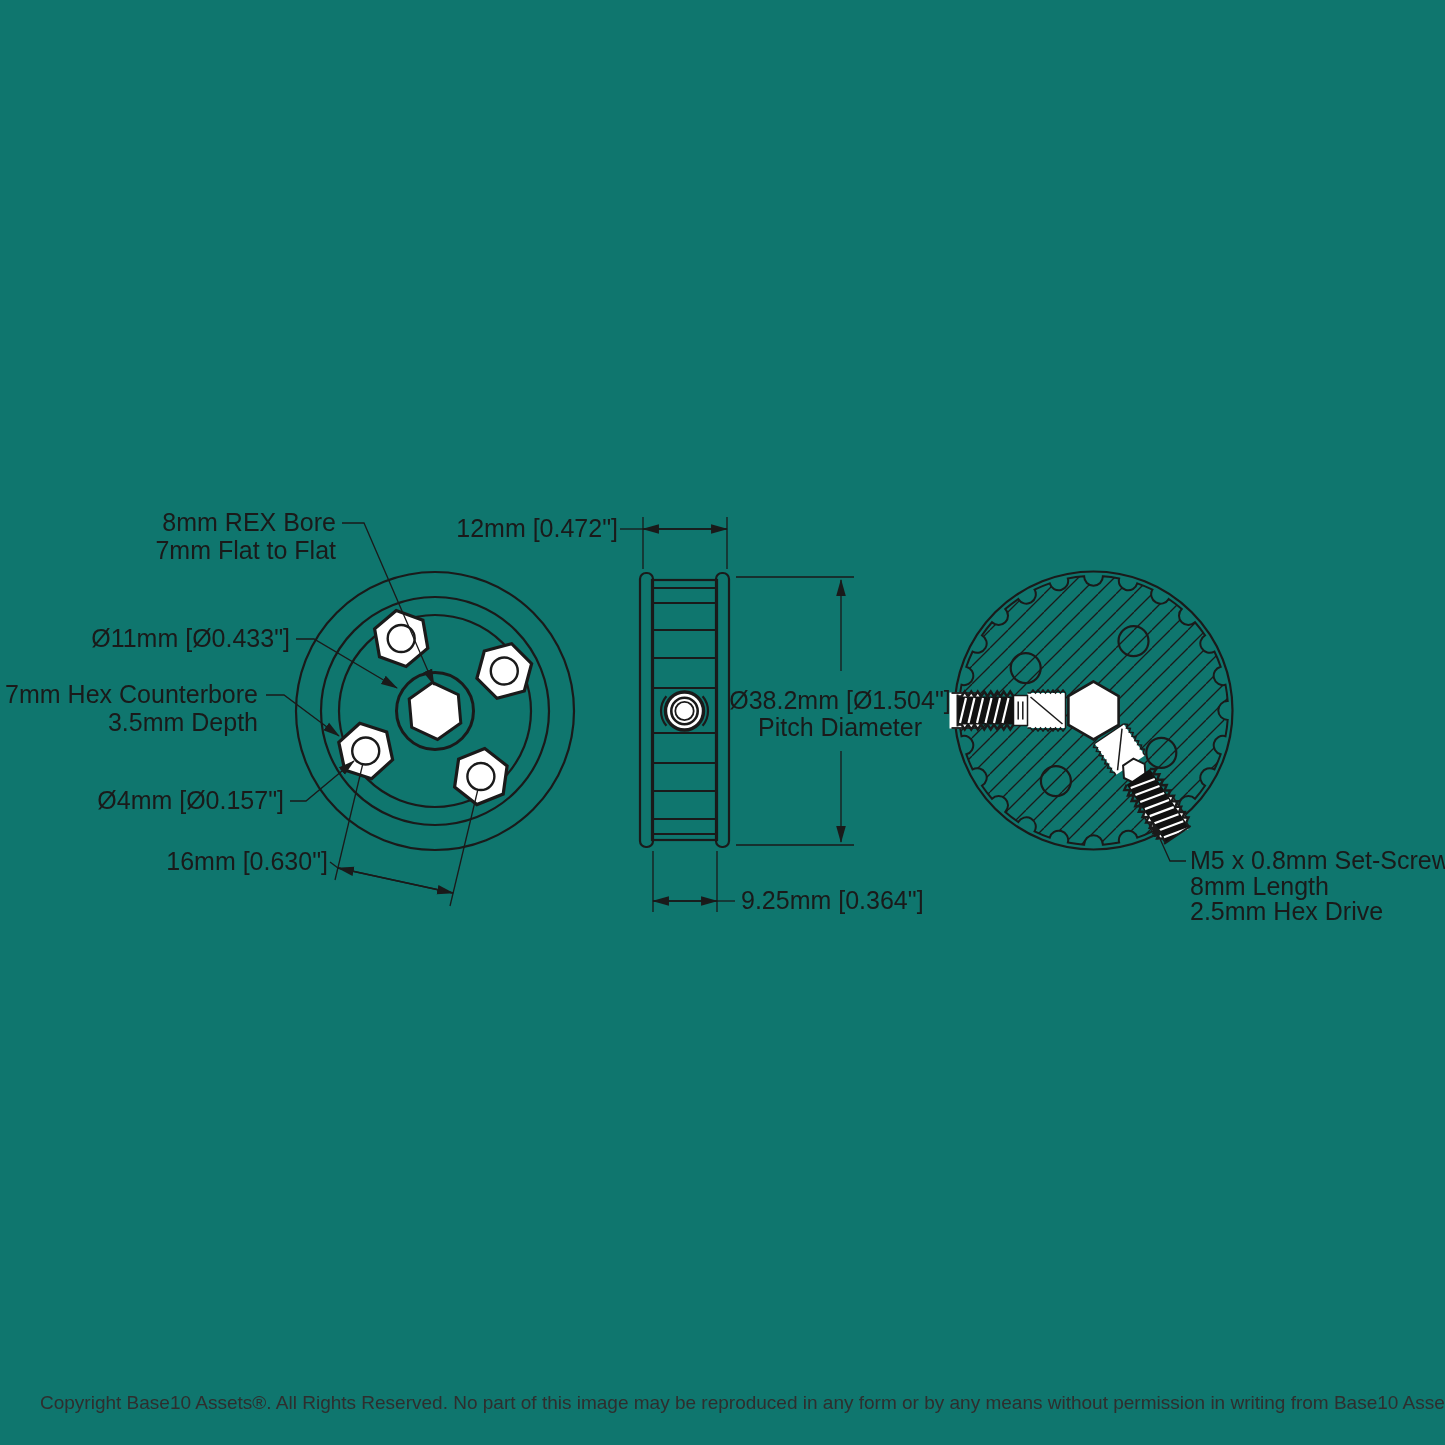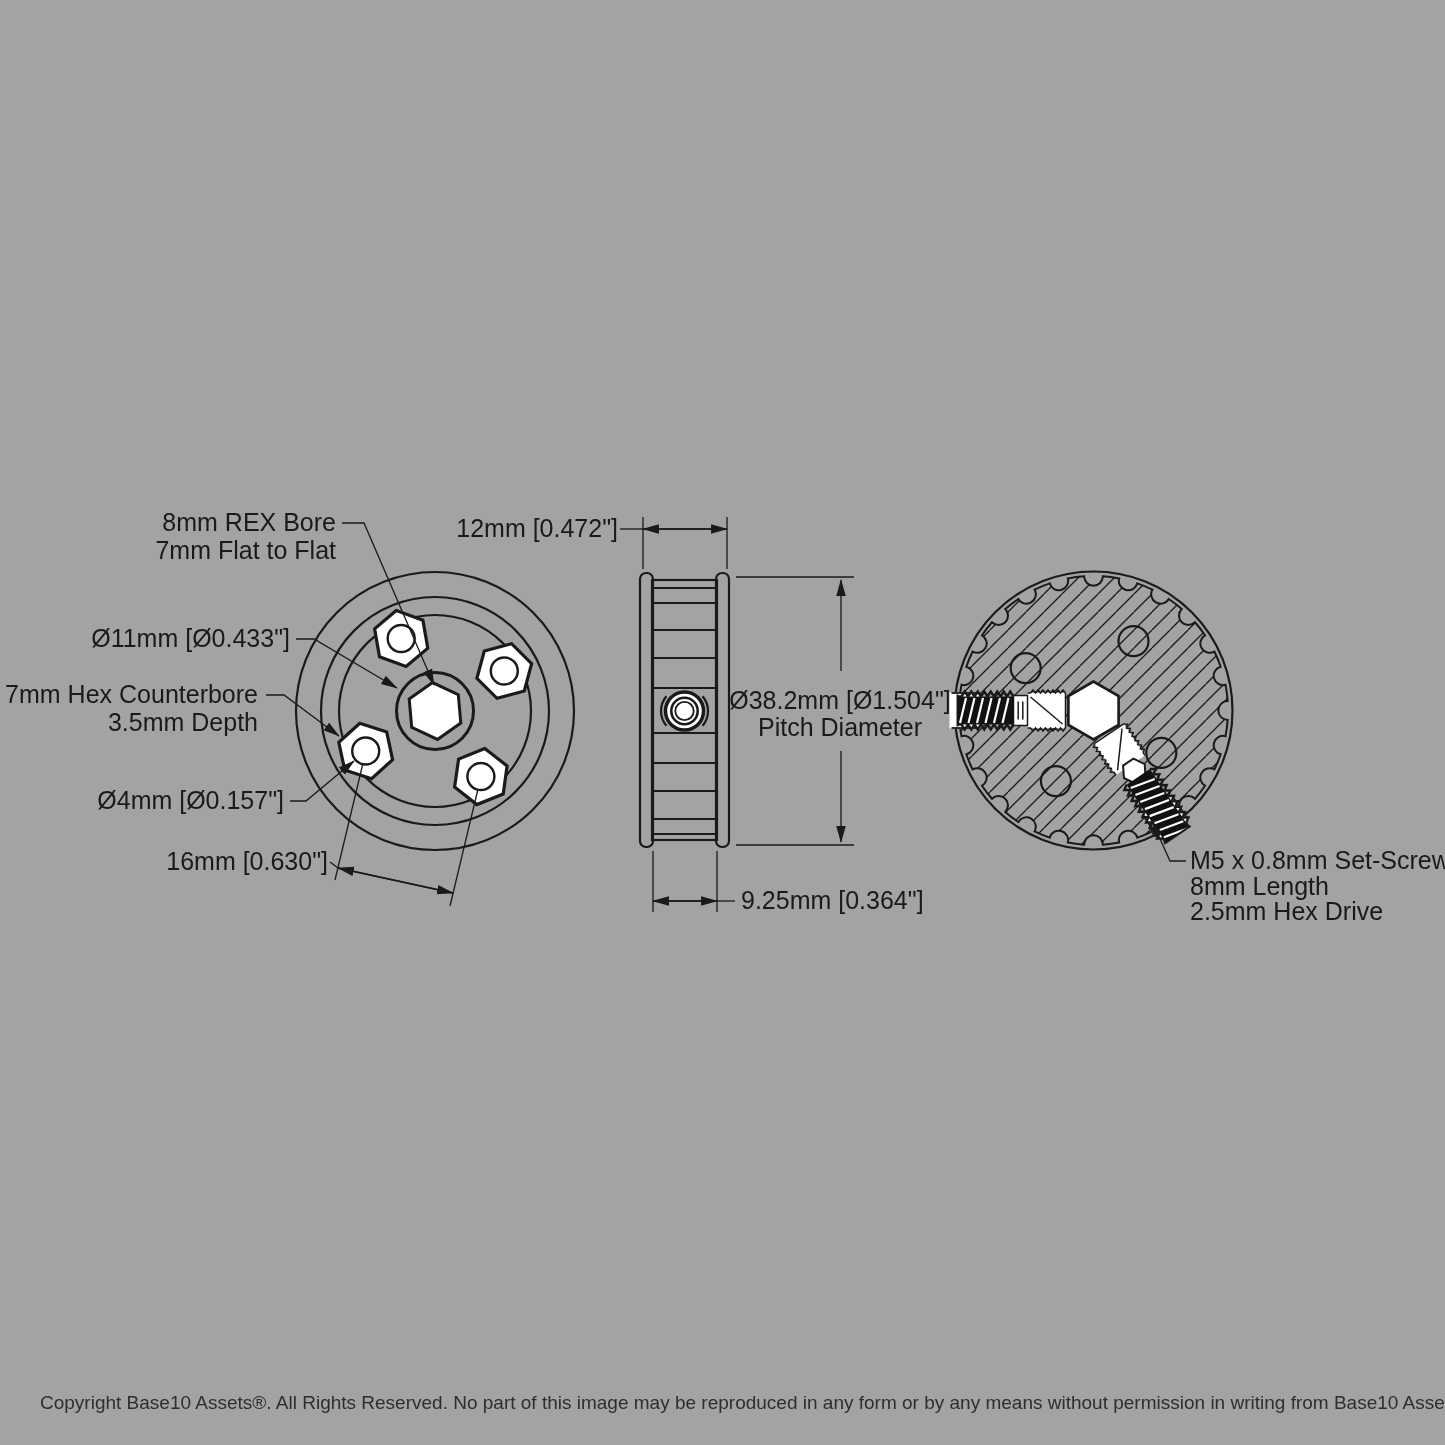--- a/index.html
+++ b/index.html
@@ -1,16 +1,16 @@
 <!DOCTYPE html>
 <html><head>
 <meta charset="utf-8">
 <style>
   html,body{margin:0;padding:0;background:#fff;}
-  .canvas{position:relative;width:1445px;height:1445px;background:#a3a3a3;overflow:hidden;
+  .canvas{position:relative;width:1445px;height:1445px;background:#0f766e;overflow:hidden;
           font-family:"Liberation Sans",sans-serif;}
   svg{position:absolute;left:0;top:0;}
   text{fill:#1a1a1a;font-family:"Liberation Sans",sans-serif;font-size:25px;}
   text.small{font-size:19px;fill:#2e2e2e;}
   .thin{stroke:#1a1a1a;stroke-width:1.3;fill:none;}
   .main{stroke:#1a1a1a;stroke-width:2.2;fill:none;}
   .bold{stroke:#1a1a1a;stroke-width:3;fill:none;}
 </style>
 </head>
 <body>

